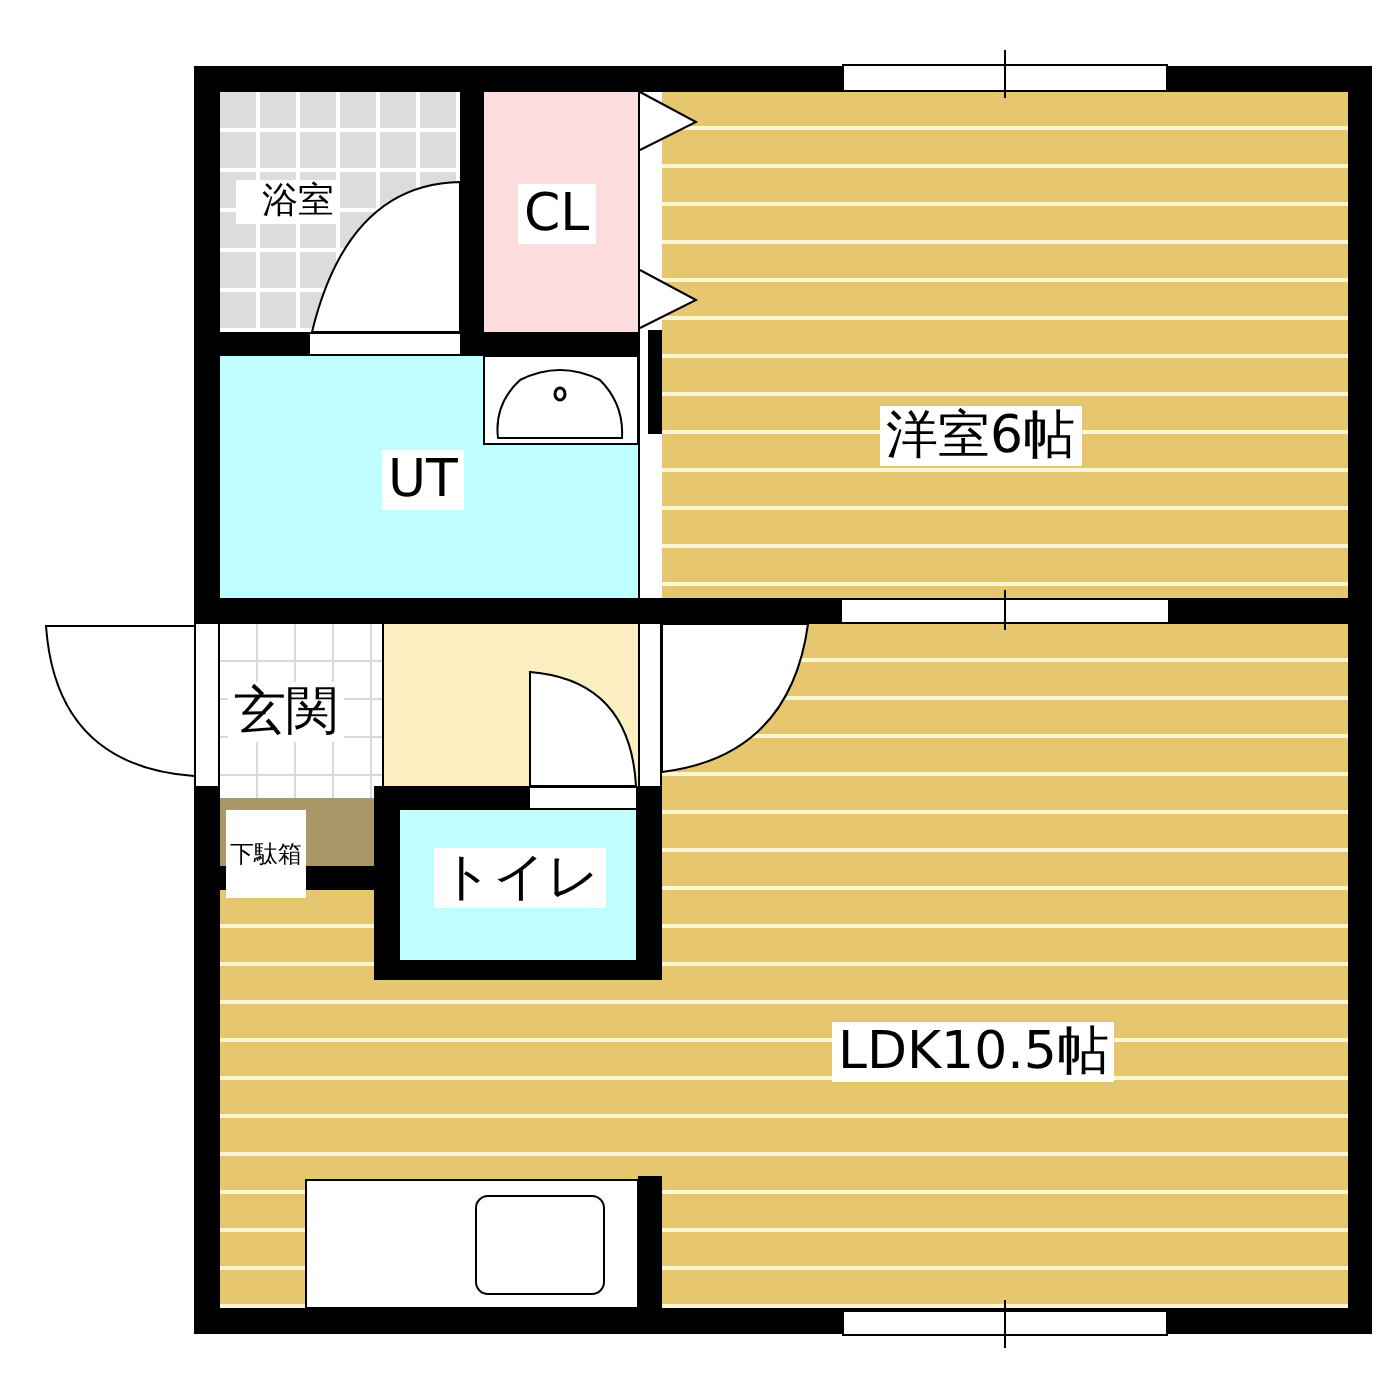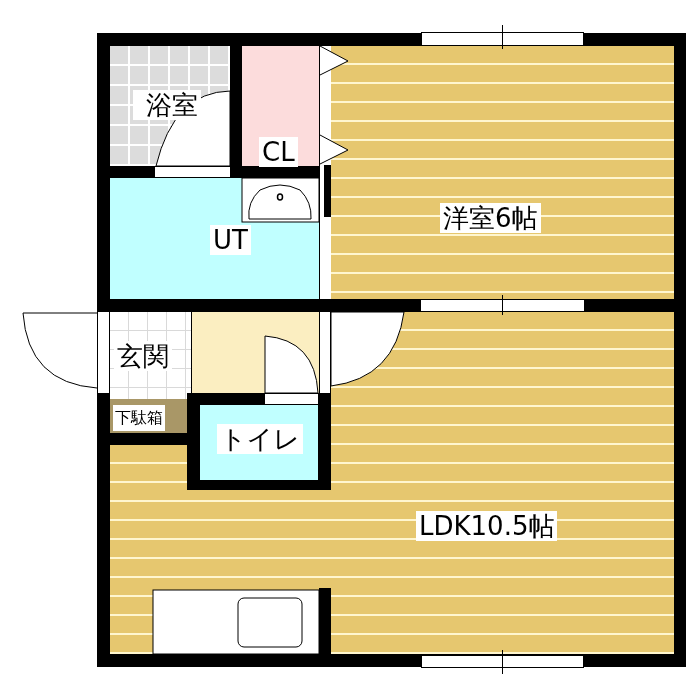--- a/index.html
+++ b/index.html
@@ -90,20 +90,20 @@
   <path d="M320,135 L348,150 L320,164" fill="#fff" stroke="#000" stroke-width="1"></path>
 
   <rect x="242" y="178" width="77" height="44" fill="#fff" stroke="#000" stroke-width="1"></rect>
   <path d="M249,219 Q247,202 260,190 Q280,180 300,190 Q312,202 311,219 Z" fill="#fff" stroke="#000" stroke-width="1"></path>
   <ellipse cx="280" cy="197" rx="2.5" ry="3" fill="#fff" stroke="#000" stroke-width="1.5"></ellipse>
 
   <rect x="153" y="590" width="166" height="64" fill="#fff" stroke="#000" stroke-width="1"></rect>
   <rect x="238" y="598" width="64" height="49" rx="6" ry="6" fill="#fff" stroke="#000" stroke-width="1"></rect>
 </svg>
 
-<div class="abs label" style="left:133px;top:90px;font-size:26px;padding-left:13px;">浴室</div>
-<div class="abs label" style="left:259px;top:92px;font-size:26px;margin-top:45px;">CL</div>
+<div class="abs label" style="left:118px;top:90px;font-size:18px;padding-left:13px;">浴室</div>
+<div class="abs label" style="left:259px;top:92px;font-size:26px;">CL</div>
 <div class="abs label" style="left:440px;top:155px;font-size:26px;margin-top:48px;">洋室6帖</div>
-<div class="abs label" style="left:191px;top:225px;font-size:26px;margin-left:19px;">UT</div>
+<div class="abs label" style="left:191px;top:225px;font-size:26px;">UT</div>
 <div class="abs label" style="left:114px;top:341px;font-size:26px;">玄関</div>
-<div class="abs label" style="left:113px;top:405px;font-size:16px;padding:5px 2px;font-family:Liberation Serif, serif;">下駄箱</div>
+<div class="abs label" style="left:113px;top:405px;font-size:12px;padding:16px 2px;font-family:Liberation Serif, serif;">下駄箱</div>
 <div class="abs label" style="left:217px;top:424px;font-size:26px;">トイレ</div>
 <div class="abs label" style="left:416px;top:465px;font-size:26px;margin-top:46px;">LDK10.5帖</div>
 
 </body></html>

